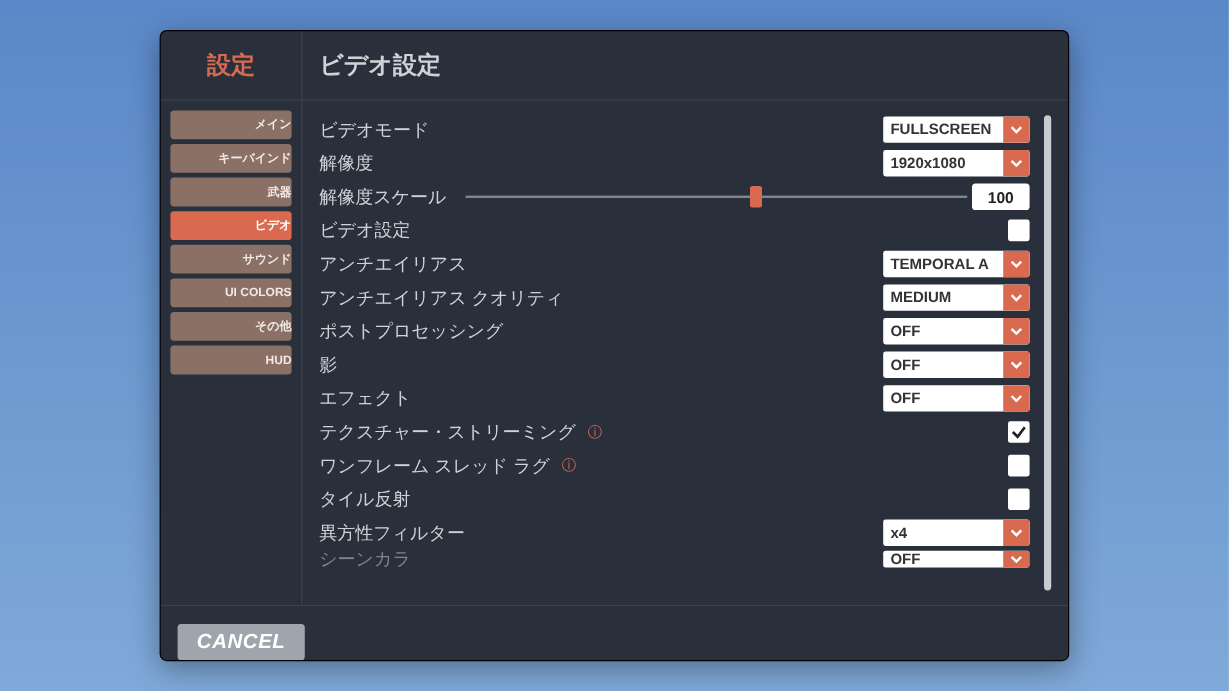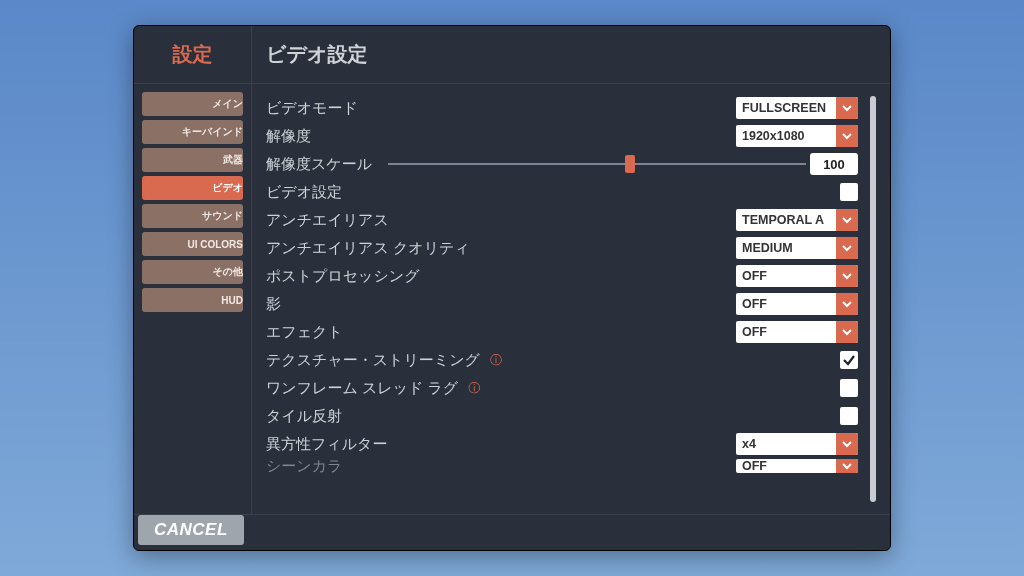--- a/index.html
+++ b/index.html
@@ -116,23 +116,23 @@
   }
   .slider-value{
     width:48px;height:22px;background:var(--input-bg);border-radius:3px;
     display:flex;align-items:center;justify-content:center;
     font-size:13px;font-weight:700;color:#222;flex-shrink:0;
   }
   .help-icon{
     color:var(--accent);font-size:12px;margin-left:2px;
   }
   .footer{
-    height:36px;flex-shrink:0;border-top:1px solid var(--panel-border);
-    display:flex;align-items:flex-start;justify-content:space-between;
-    padding:0 4px;background:var(--panel);
+    height:46px;flex-shrink:0;border-top:1px solid var(--panel-border);
+    display:flex;align-items:flex-end;justify-content:space-between;
+    padding:0 14px;background:var(--panel);
   }
   .btn{
     height:30px;padding:0 16px;border-radius:3px;
     display:flex;align-items:center;justify-content:center;
     font-weight:800;font-size:17px;font-style:italic;
     cursor:pointer;letter-spacing:.5px;
   }
   .btn-cancel{background:#9fa5ad;color:#fff;}
   .btn-save{background:var(--accent);color:#fff;min-width:96px;}
   .cut-row{height:16px;overflow:hidden;}

